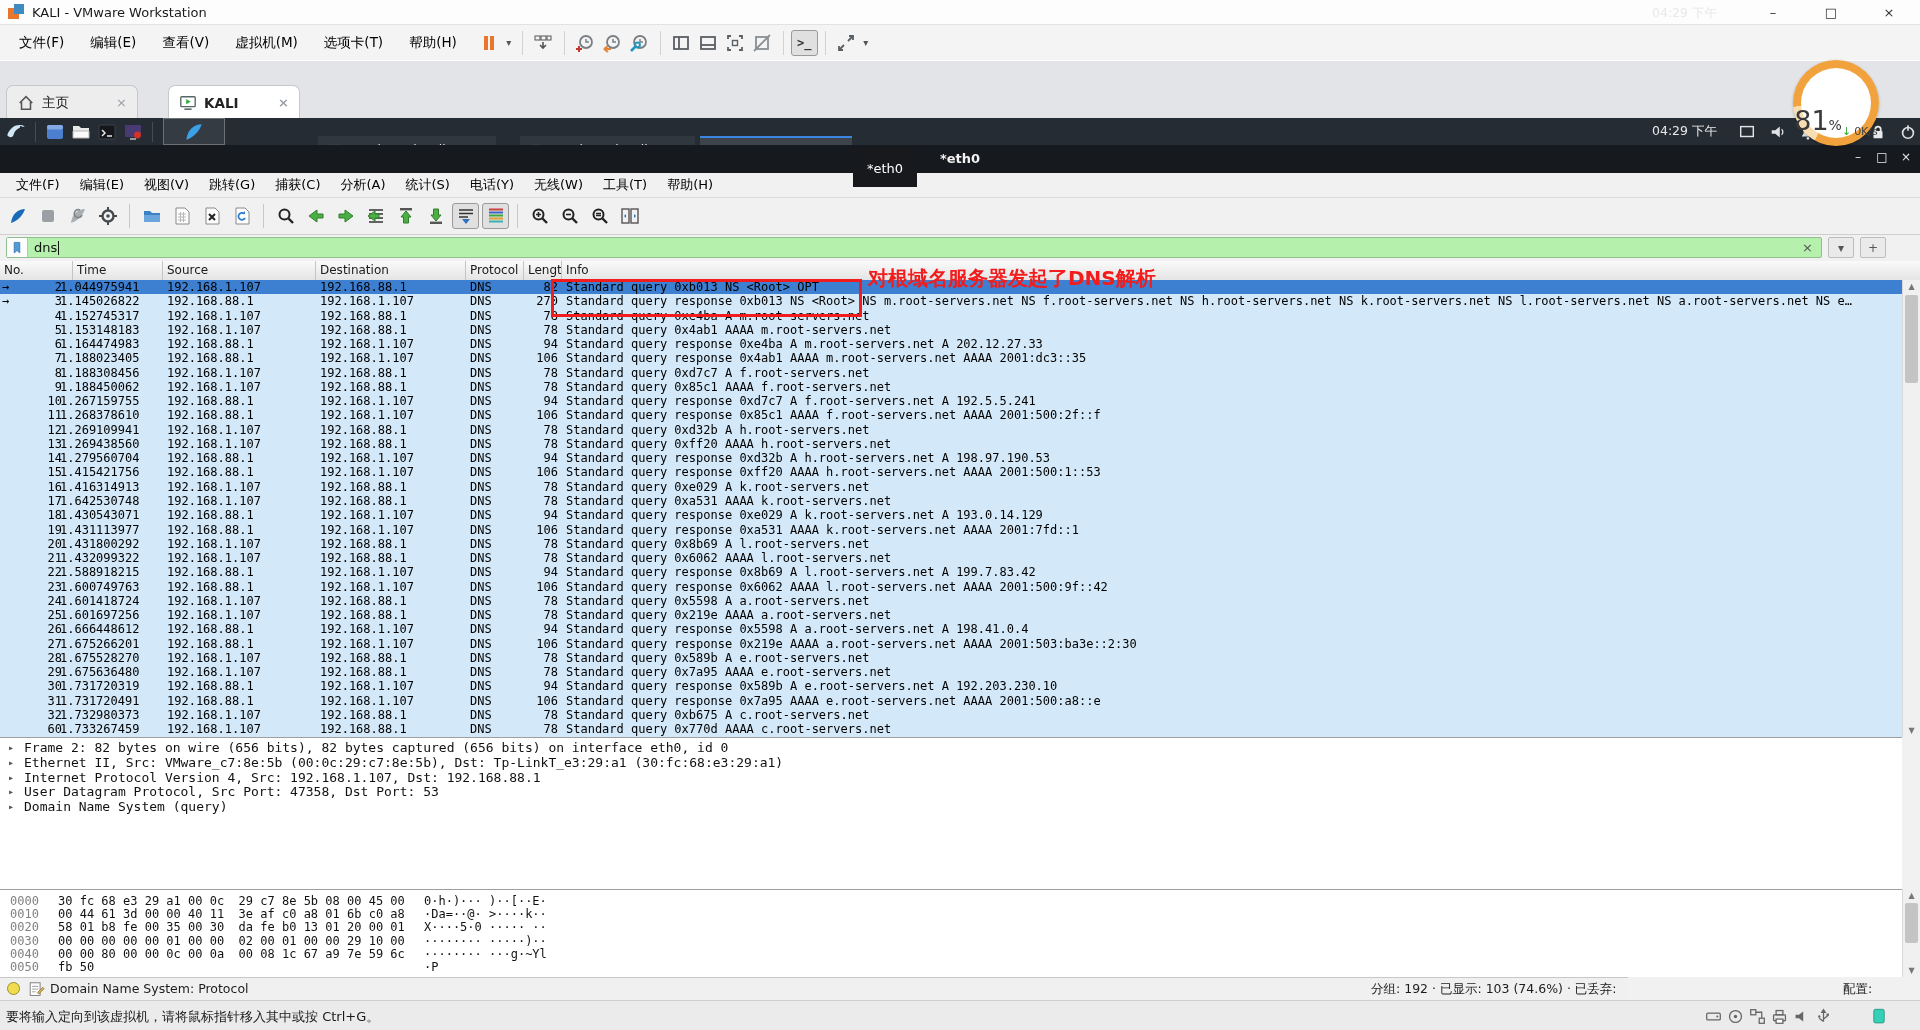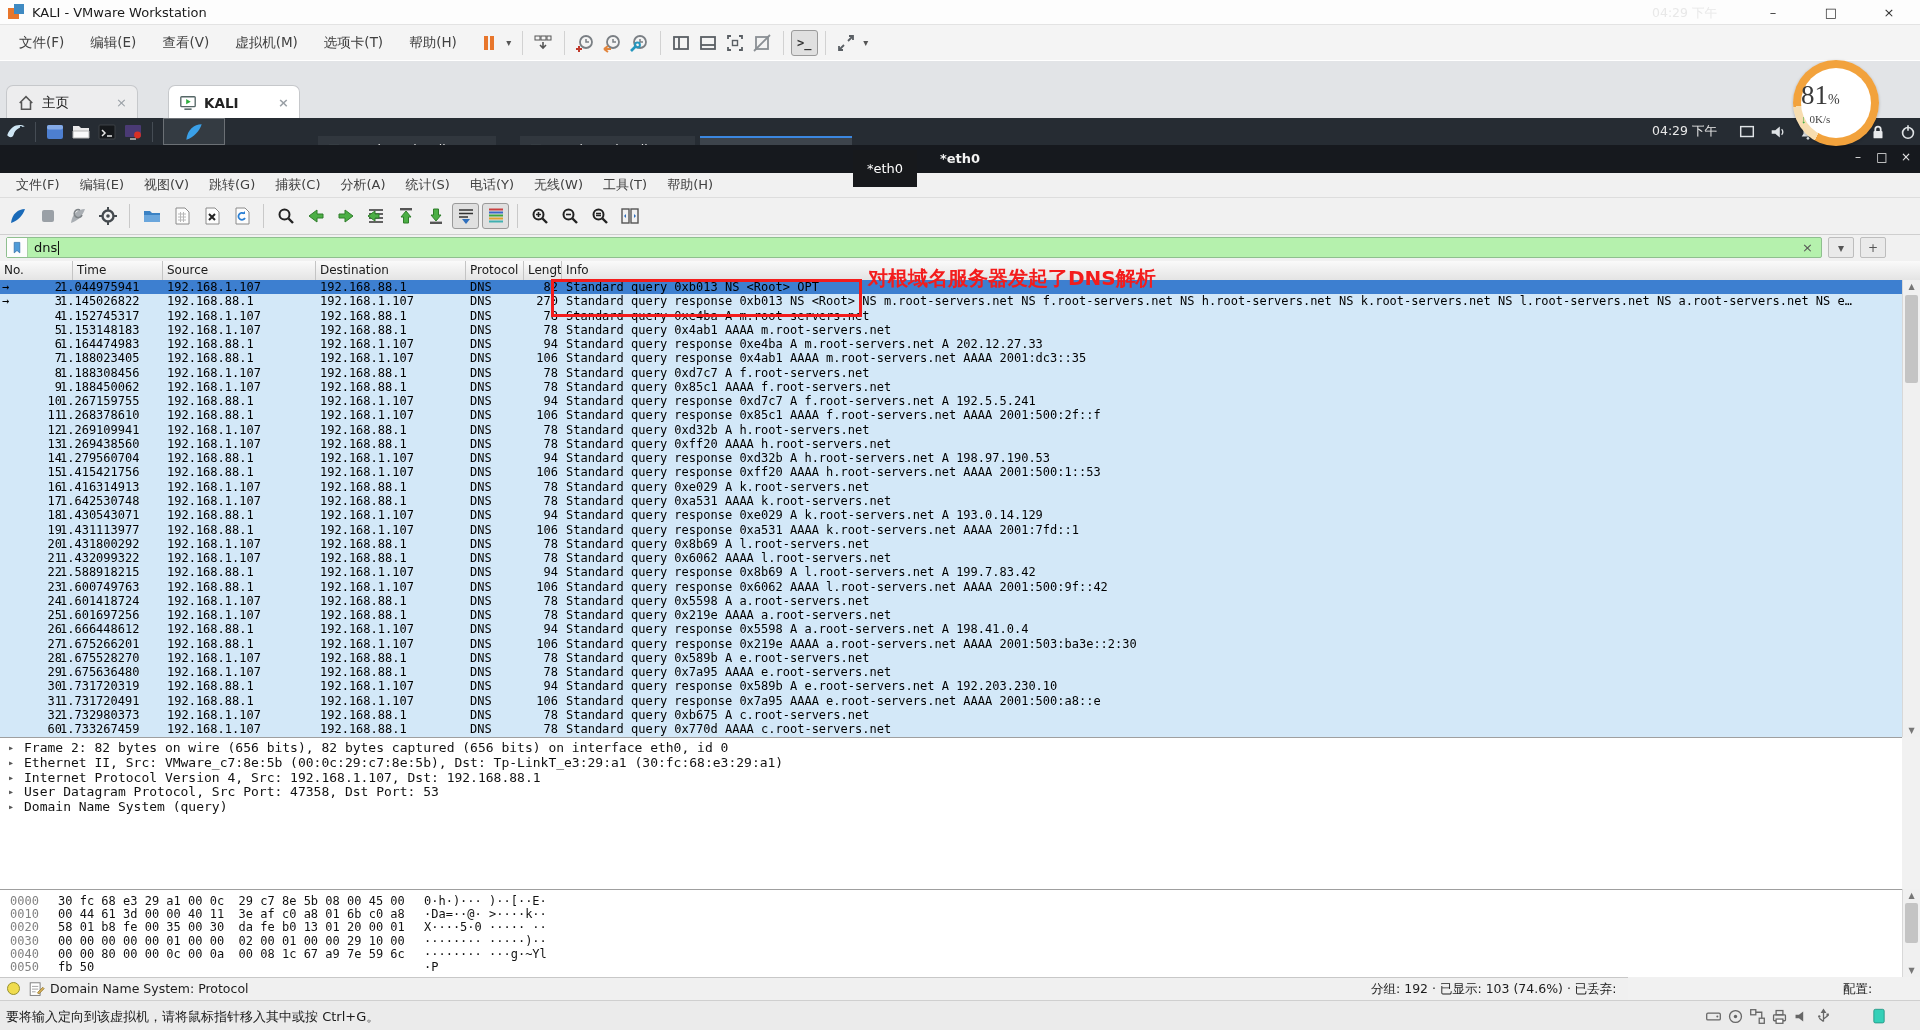--- a/index.html
+++ b/index.html
@@ -7,38 +7,38 @@
        font-family:"DejaVu Sans","Liberation Sans",sans-serif;-webkit-font-smoothing:antialiased;}
   svg{display:block;}
 
   
   #vm-titlebar{position:absolute;left:0;top:0;width:1920px;height:24px;background:#fdfdfd;border-bottom:1px solid #e3e3e3;display:flex;align-items:center;}
   #vm-logo{margin:0 6px 0 6px;}
   #vm-title{font-size:13px;color:#1a1a1a;}
   .winctl{position:absolute;top:0;height:24px;width:46px;display:flex;align-items:center;justify-content:center;font-size:13px;color:#333;}
   
   #vm-menubar{position:absolute;left:0;top:25px;width:1920px;height:35px;background:#f4f4f4;display:flex;align-items:center;padding-left:6px;box-sizing:border-box;}
-  .menu-item{padding:0 13px;font-size:13.5px;color:#404040;height:26px;display:flex;align-items:center;border-radius:3px;}
+  .menu-item{padding:0 13px;font-size:13.5px;color:#000000;height:26px;display:flex;align-items:center;border-radius:3px;}
   .vtsep{width:1px;height:24px;background:#d2d2d2;margin:0 7px;}
   .tbtn{width:27px;height:26px;display:flex;align-items:center;justify-content:center;border-radius:3px;box-sizing:border-box;}
   .tbtn.pressed{background:#e0e0e0;border:1px solid #9a9a9a;}
   .caret{font-size:10px;color:#555;width:12px;text-align:center;}
   .term-glyph{font-family:"DejaVu Sans Mono",monospace;font-size:12px;font-weight:bold;color:#333;}
 
   
   #vm-tabstrip{position:absolute;left:0;top:60px;width:1920px;height:58px;background:#e2e4e7;border-top:1px solid #fff;}
   .tab{position:absolute;top:24px;height:34px;border:1px solid #c6c8cb;border-bottom:none;border-radius:7px 7px 0 0;display:flex;align-items:center;gap:7px;padding:0 10px;box-sizing:border-box;font-size:13.5px;color:#222;}
   #tab-home{left:6px;width:132px;background:#ededee;}
   #tab-kali{left:168px;width:132px;background:#ffffff;font-weight:bold;}
   .tab-close{color:#9aa0a6;font-size:13px;margin-left:auto;}
 
   
   #badge{position:absolute;left:1793px;top:60px;width:86px;height:86px;border-radius:50%;z-index:60;
          background:conic-gradient(from 210deg,#f7ddb0 0deg 55deg,#f2a23c 55deg 360deg);box-shadow:0 1px 3px rgba(0,0,0,.25);}
-  #badge .inner{position:absolute;inset:8px;background:#fff;border-radius:50%;display:flex;flex-direction:column;align-items:flex-start;justify-content:center;font-family:Liberation Serif, serif;}
+  #badge .inner{position:absolute;inset:8px;background:#fff;border-radius:50%;display:flex;flex-direction:row;align-items:flex-end;justify-content:center;}
   #badge .pct{font-size:27px;color:#3a3a3a;line-height:26px;}
   #badge .pct b{font-size:14px;font-weight:normal;}
   #badge .rate{font-size:11px;color:#444;display:flex;align-items:center;gap:3px;}
   #badge .dn{color:#2daa3c;font-size:11px;}
 
   
   #taskbar{position:absolute;left:0;top:118px;width:1920px;height:27px;background:#262c33;display:flex;align-items:center;}
   .tb-ico{width:26px;height:24px;display:flex;align-items:center;justify-content:center;}
   .tbsep{width:1px;height:20px;background:#454c54;margin:0 6px;}
   #ws-launch{width:60px;height:25px;border:1px solid #6b7075;background:#343b42;display:flex;align-items:center;justify-content:center;margin-left:4px;}

